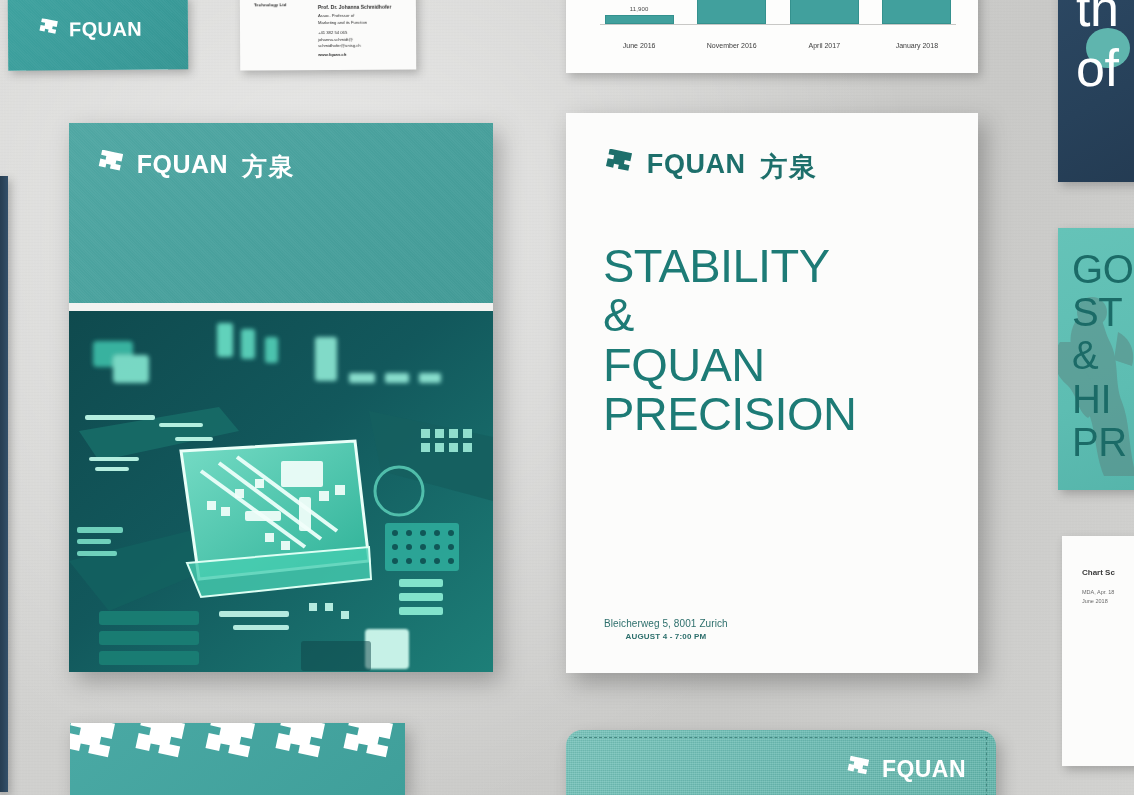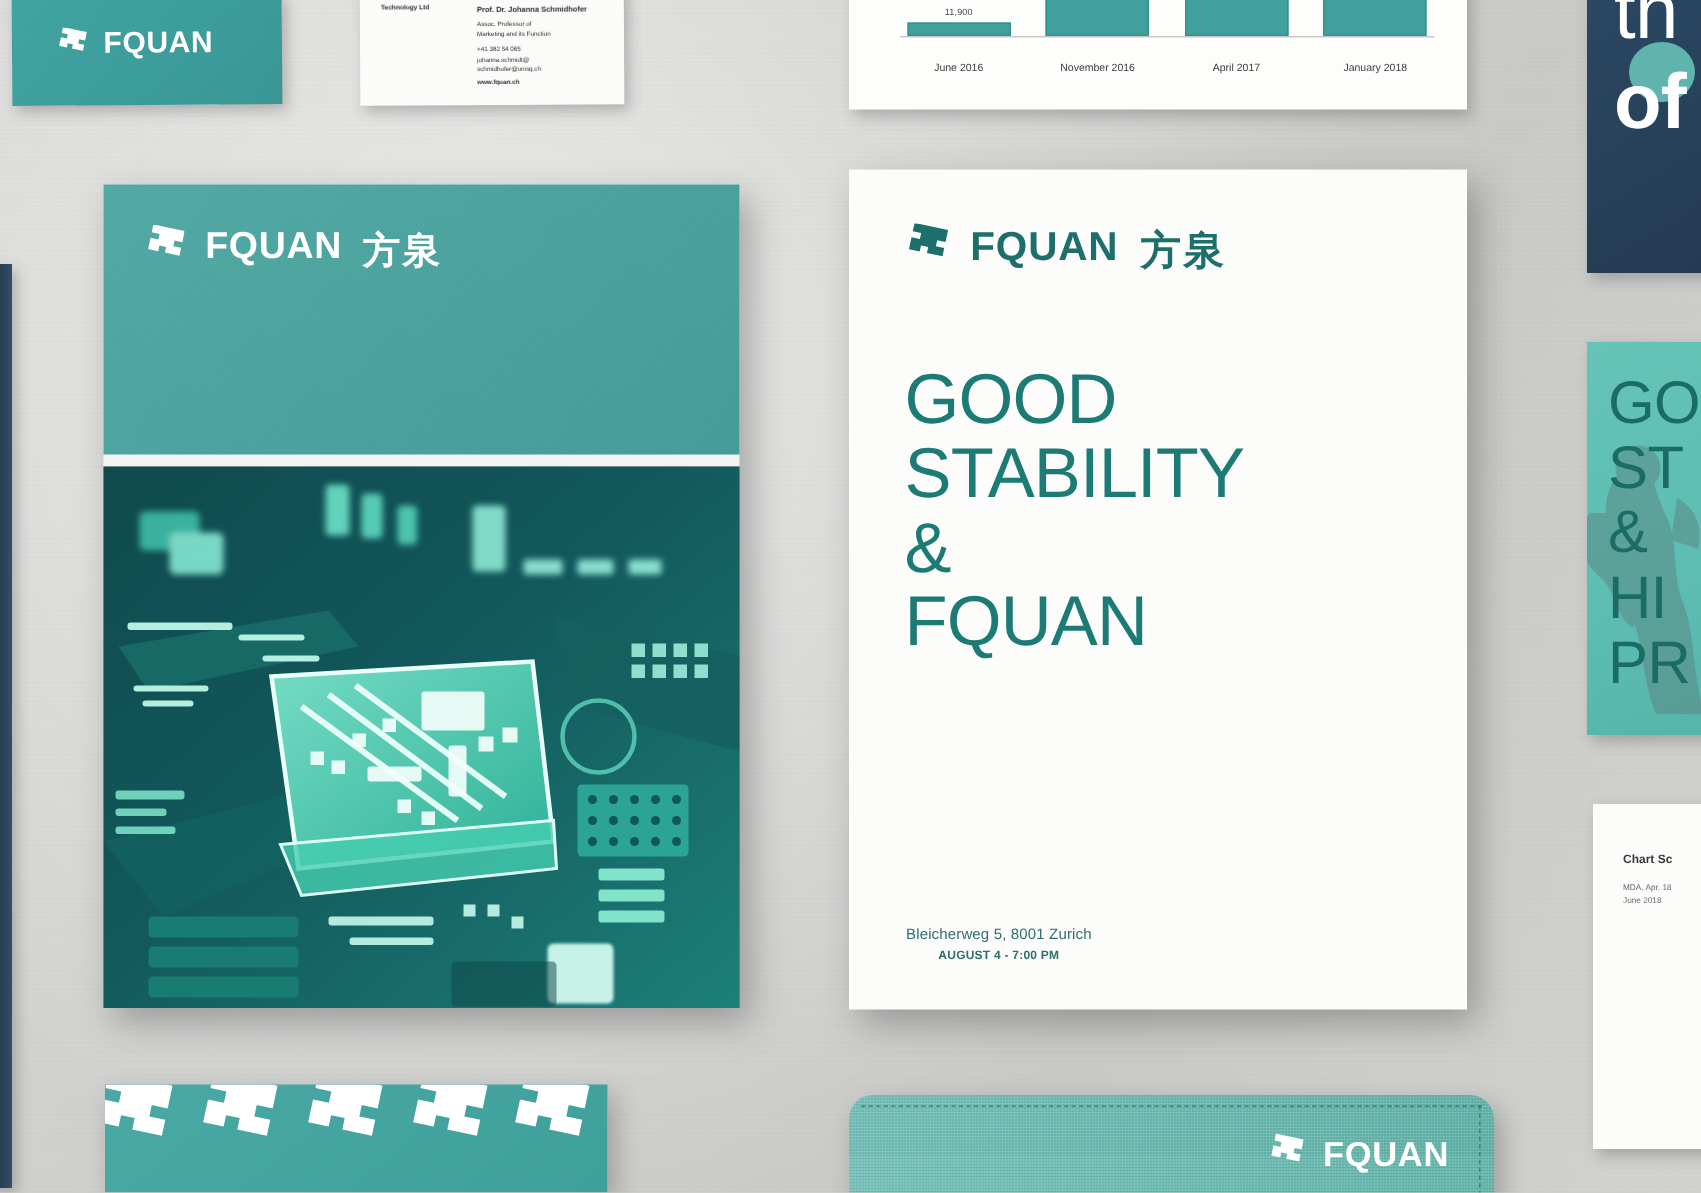--- a/index.html
+++ b/index.html
@@ -72,21 +72,21 @@
 
   
   #card-navy{
     left:1058px;top:-30px;width:120px;height:212px;
     background:linear-gradient(150deg,#2c4863 0%,#27415a 55%,#233a51 100%);
   }
   #card-navy .dot{position:absolute;left:28px;top:58px;width:44px;height:40px;border-radius:50%;
     background:#5fb5ae;}
   #card-navy .ln{position:absolute;color:#fff;font-size:52px;font-weight:300;line-height:.95;letter-spacing:-.01em;}
   #card-navy .l1{left:18px;top:14px;}
-  #card-navy .l2{left:18px;top:74px;font-weight:bold;}
+  #card-navy .l2{left:18px;top:74px;}
 
   
   #card-greenposter{
     left:1058px;top:228px;width:120px;height:262px;
     background:linear-gradient(160deg,#65c3b8 0%,#5dbdb2 60%,#55b4aa 100%);
     overflow:hidden;
   }
   #card-greenposter .robot{position:absolute;left:-26px;top:48px;width:138px;height:212px;opacity:.55;}
   #card-greenposter .gp-txt{position:absolute;left:14px;top:20px;color:#1b6b67;
     font-size:40px;line-height:1.08;font-weight:400;letter-spacing:-.01em;white-space:nowrap;}
@@ -394,24 +394,24 @@
     <span class="mark">
       <svg width="28" height="31" viewBox="0 0 34 38" aria-hidden="true">
         <path d="M19 2 L31 2 L31 12 L24 12 L24 17 L31 17 L31 24 L18 24 L18 19 L12 19 L12 24 L3 24 L3 14 L10 14 L10 9 L3 9 L3 2 Z" fill="#1d6f6b" transform="rotate(12 17 19)"></path>
       </svg>
     </span>
     <span class="logo-word">FQUAN</span>
     <span class="logo-cn">方泉</span>
   </div>
 
   <div class="headline" id="poster-headline">
-      <div>GOOD</div>
       <div>STABILITY</div>
       <div>&amp;</div>
       <div>FQUAN</div>
+      <div>PRECISION</div>
     </div>
 
   <div class="foot">
     <div class="addr">Bleicherweg 5, 8001 Zurich</div>
     <div class="when">AUGUST 4 - 7:00 PM</div>
   </div>
 </div>
 
 <div class="piece shadow-md" id="pattern">
   <svg width="335" height="72" viewBox="0 0 335 72" aria-hidden="true">

